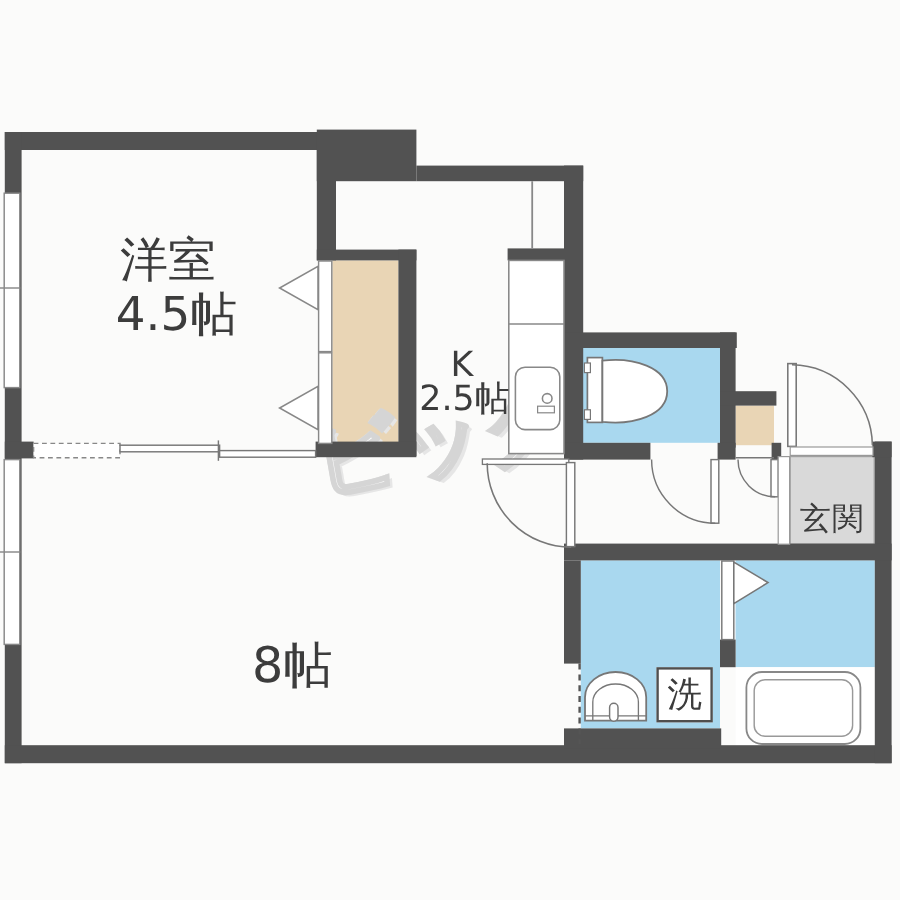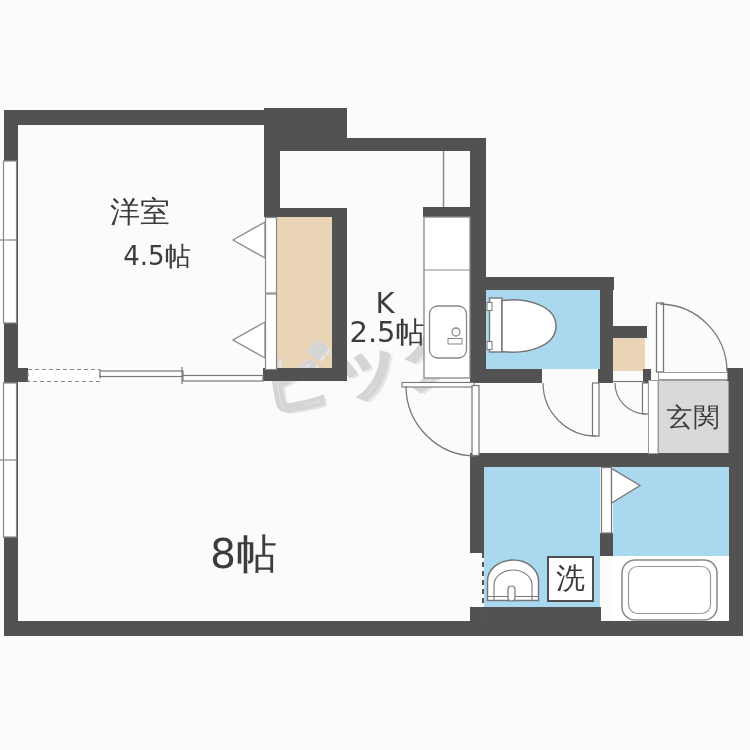--- a/index.html
+++ b/index.html
@@ -117,23 +117,23 @@
     <rect x="508" y="586" width="7" height="15" rx="3.5" fill="#ffffff" stroke="#777" stroke-width="1.2"></rect>
 
     <rect x="622" y="560" width="95" height="60" rx="13" fill="#ffffff" stroke="#888" stroke-width="1.5"></rect>
     <rect x="628.5" y="566.5" width="82" height="47" rx="9" fill="none" stroke="#999" stroke-width="1.2"></rect>
   </svg>
 
   <div class="washerbox">
     <span>洗</span>
   </div>
 
-  <div class="label" style="left:45px;top:196px;width:190px;font-size:30px;">洋室</div>
-  <div class="label" style="left:62px;top:243px;width:190px;font-size:26px;">4.5帖</div>
+  <div class="label" style="left:45px;top:196px;width:190px;font-size:40px;">洋室</div>
+  <div class="label" style="left:52px;top:243px;width:190px;font-size:39px;">4.5帖</div>
 
   <div class="label" style="left:330px;top:288px;width:110px;font-size:29px;">K</div>
   <div class="label" style="left:328px;top:317px;width:118px;font-size:29px;">2.5帖</div>
 
   <div class="label" style="left:146px;top:502px;width:195px;font-size:41px;margin-top:31px;">8帖</div>
 
-  <div class="label" style="left:658px;top:404px;width:71px;font-size:26px;letter-spacing:1px;">玄関</div>
+  <div class="label" style="left:658px;top:420px;width:71px;font-size:26px;letter-spacing:1px;">玄関</div>
 
 </div>
 
 </body></html>

